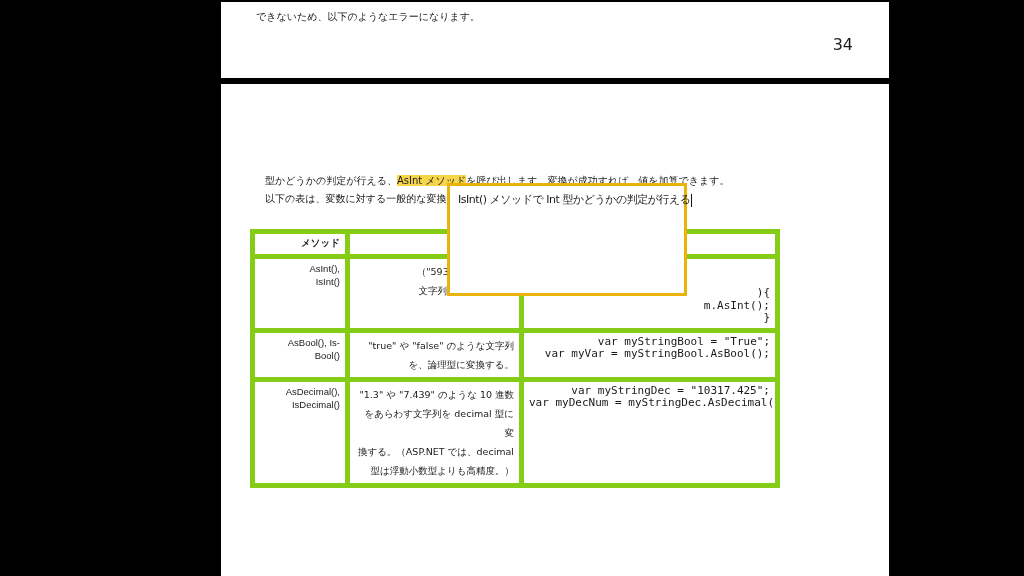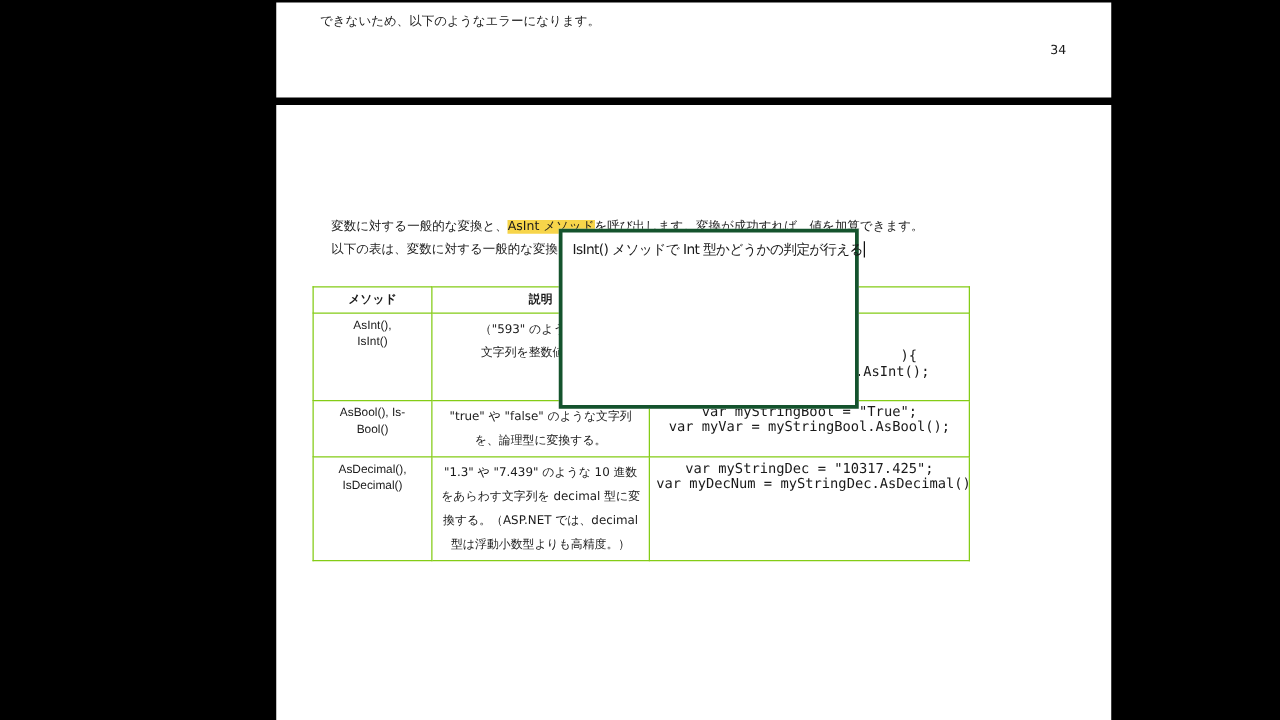--- a/index.html
+++ b/index.html
@@ -2,46 +2,46 @@
 <html><head>
 <meta charset="utf-8">
 <style>
   html, body { margin:0; padding:0; }
   body { width:1024px; height:576px; background:#000; position:relative; overflow:hidden;
          font-family:"DejaVu Sans","Liberation Sans",sans-serif; color:#1a1a1a; }
   .page { position:absolute; left:221px; width:668px; background:#fff; }
   .page1 { top:2px; height:76px; }
   .page2 { top:84px; height:492px; }
   .txt { position:absolute; font-size:10px; white-space:nowrap; }
-  .pagenum { position:absolute; right:36px; top:33px; font-size:10px; }
+  .pagenum { position:absolute; right:36px; top:33px; font-size:16px; }
   .mono { font-family:"DejaVu Sans Mono","Liberation Mono",monospace; }
   .hl { background:#f7d54a; color:#1a1a1a;text-align:center; }
   table.methods { position:absolute; left:29px; top:145px; width:525px; border-collapse:collapse; table-layout:fixed; }
-  table.methods td, table.methods th { border:1px solid #84cc16; vertical-align:top; padding:3px 5px; font-size:9.5px; text-align:center;margin-left:20px; }
+  table.methods td, table.methods th { border:5px solid #84cc16; vertical-align:top; padding:3px 5px; font-size:9.5px; text-align:right;margin-left:20px; }
   table.methods th { font-weight:bold; height:14px; }
   table.methods td.m { font-family:Liberation Sans, sans-serif; font-size:9.5px; line-height:13px; white-space:pre-line; }
   table.methods td.d { line-height:19px; }
   table.methods td.c { font-family:"DejaVu Sans Mono","Liberation Mono",monospace; font-size:11px; line-height:12.5px; white-space:pre; overflow:hidden; }
-  .popup { position:absolute; left:447px; top:183px; width:240px; height:144px; background:#fff;
-           border:3px solid #14532d; box-sizing:border-box; }
+  .popup { position:absolute; left:447px; top:183px; width:240px; height:113px; background:#fff;
+           border:3px solid #eab308; box-sizing:border-box; }
   .popup-text { position:absolute; left:8px; top:6px; font-size:11px; white-space:nowrap; letter-spacing:-0.5px; }
   .caret { display:inline-block; width:1px; height:13px; background:#111; vertical-align:middle; margin-left:1px; }
 </style>
 </head>
 <body>
 
 <div class="page page1">
   <div class="txt" style="left:35px; top:8px;">できないため、以下のようなエラーになります。</div>
   <div class="pagenum">34</div>
 </div>
 
 <div class="page page2">
 
   <div class="txt" style="left:44px; top:90px;">
-    <span>変数に対する一般的な変換と、</span><span class="hl">AsInt メソッド</span><span>を呼び出します。変換が成功すれば、値を加算できます。</span>
+    <span>型かどうかの判定が行える、</span><span class="hl">AsInt メソッド</span><span>を呼び出します。変換が成功すれば、値を加算できます。</span>
   </div>
   <div class="txt" style="left:44px; top:108px;">以下の表は、変数に対する一般的な変換と</div>
 
   <table class="methods">
     <colgroup>
       <col style="width:95px">
         <col style="width:174px">
         <col style="width:256px">
     </colgroup>
     <thead>

